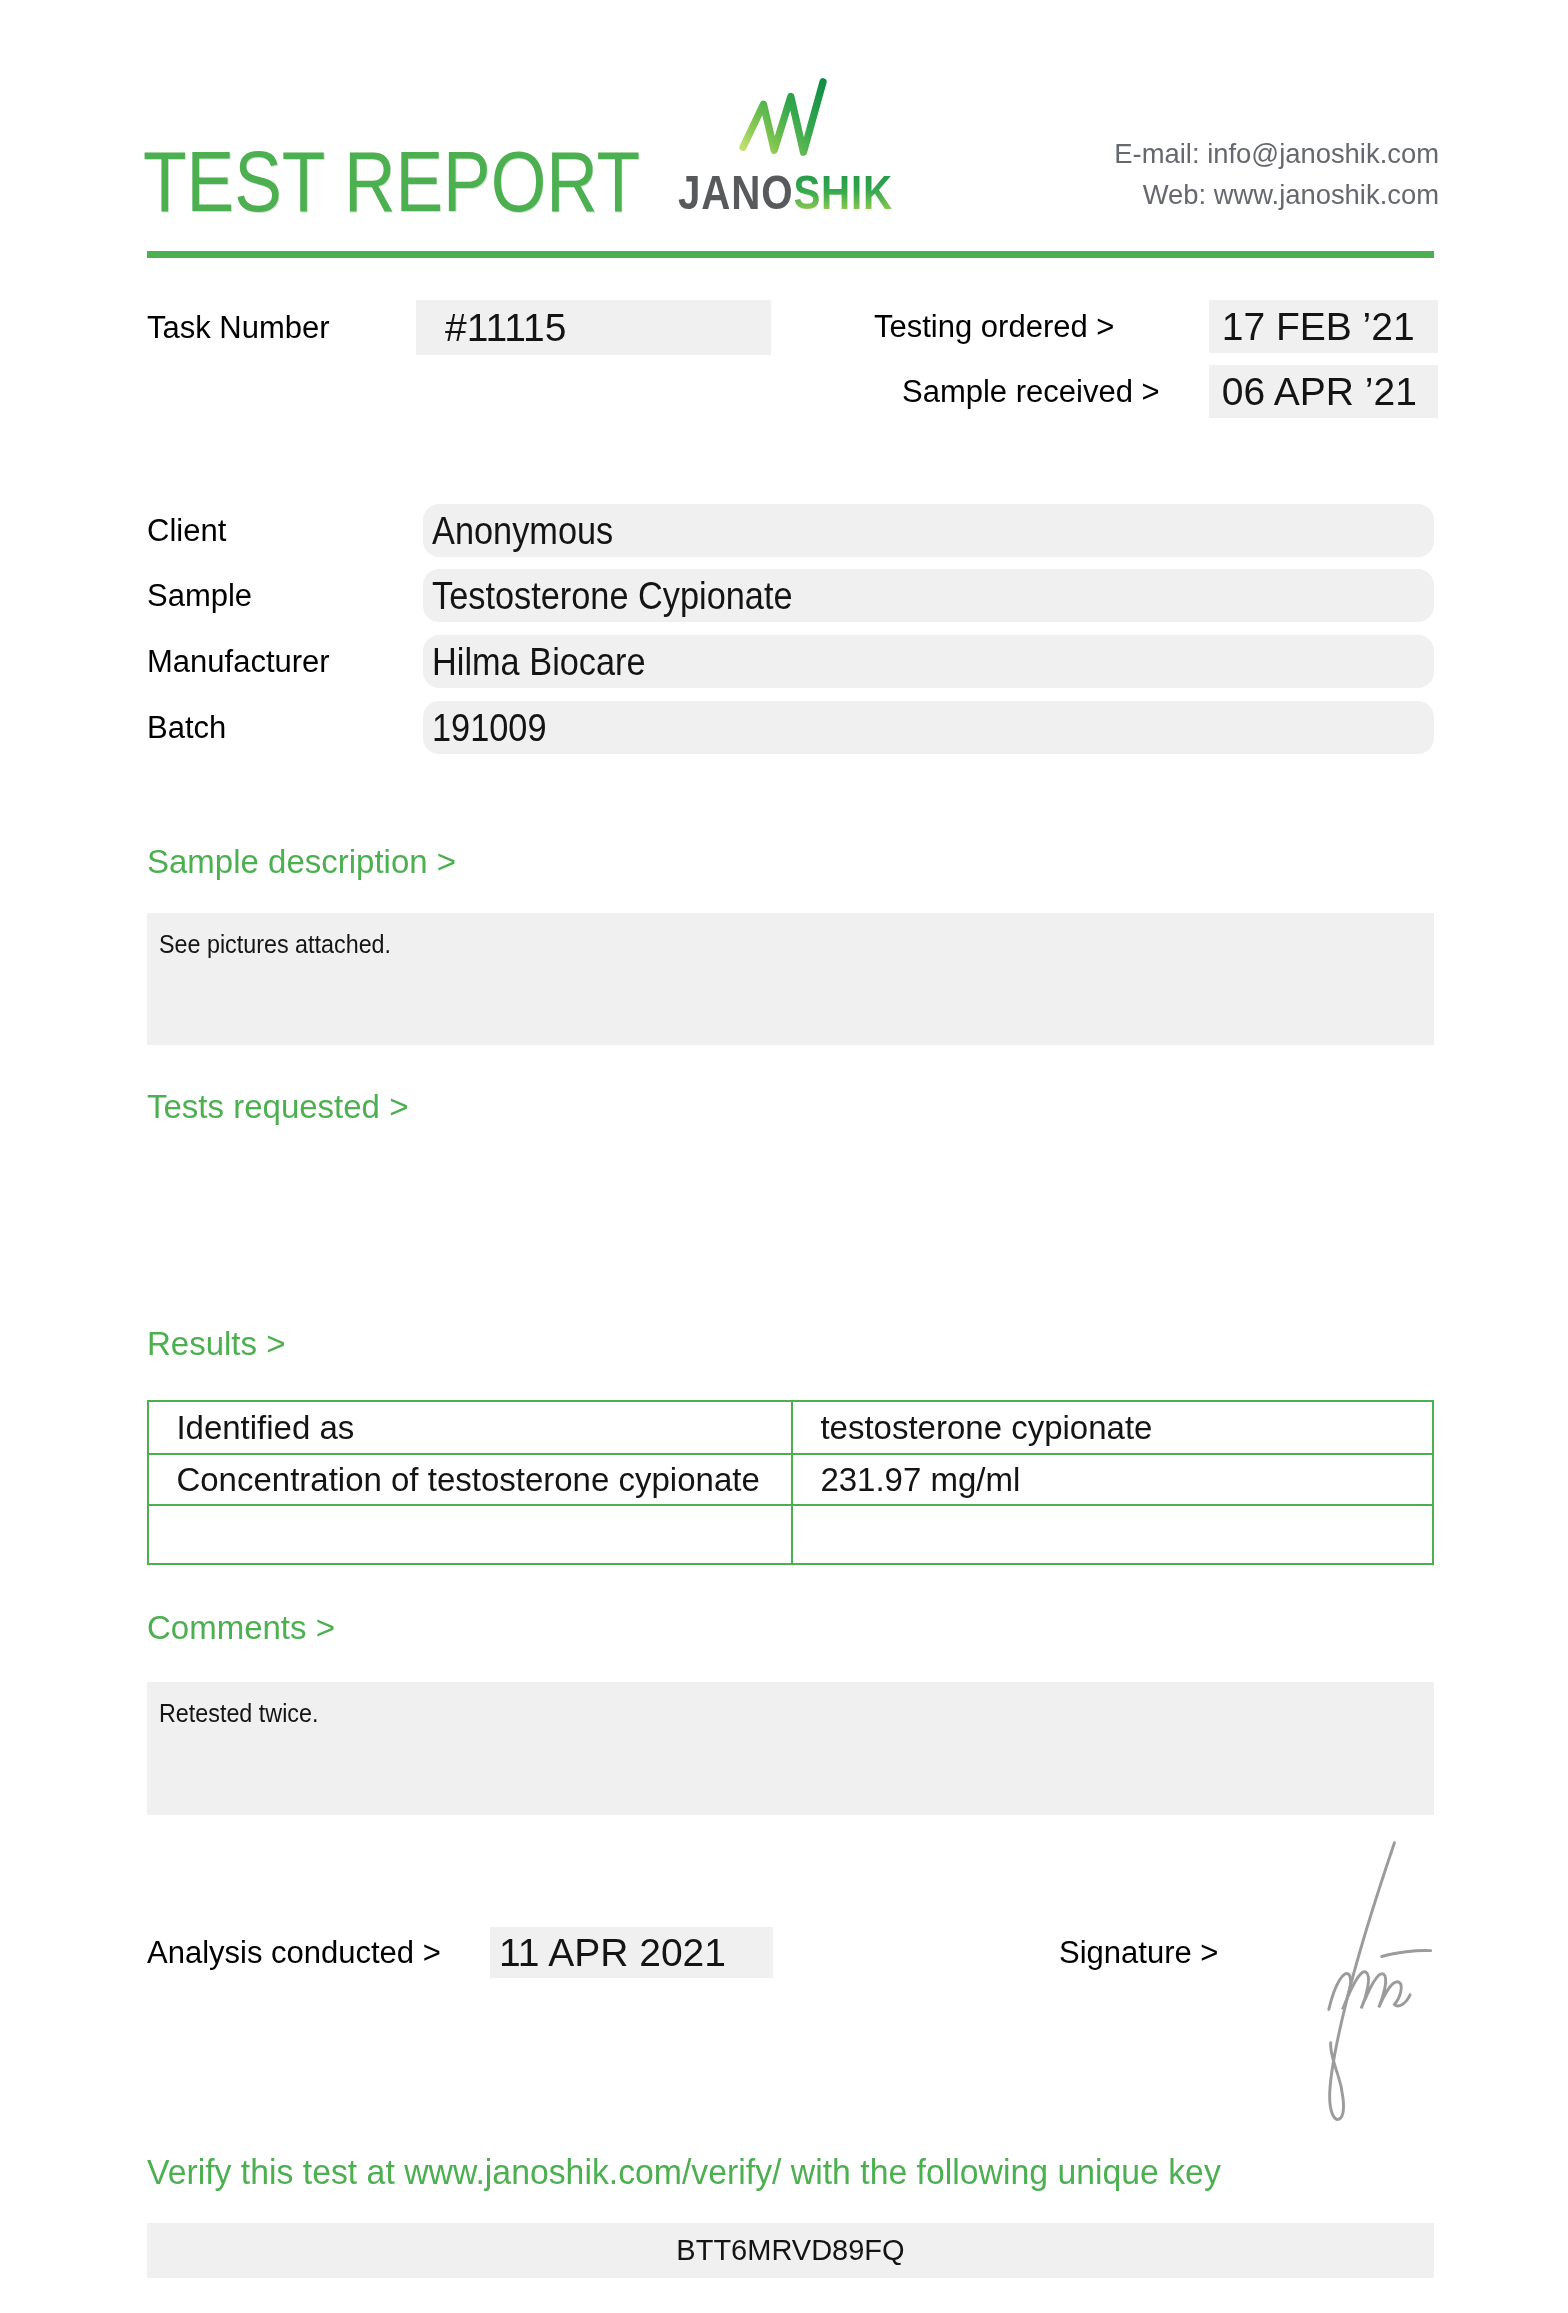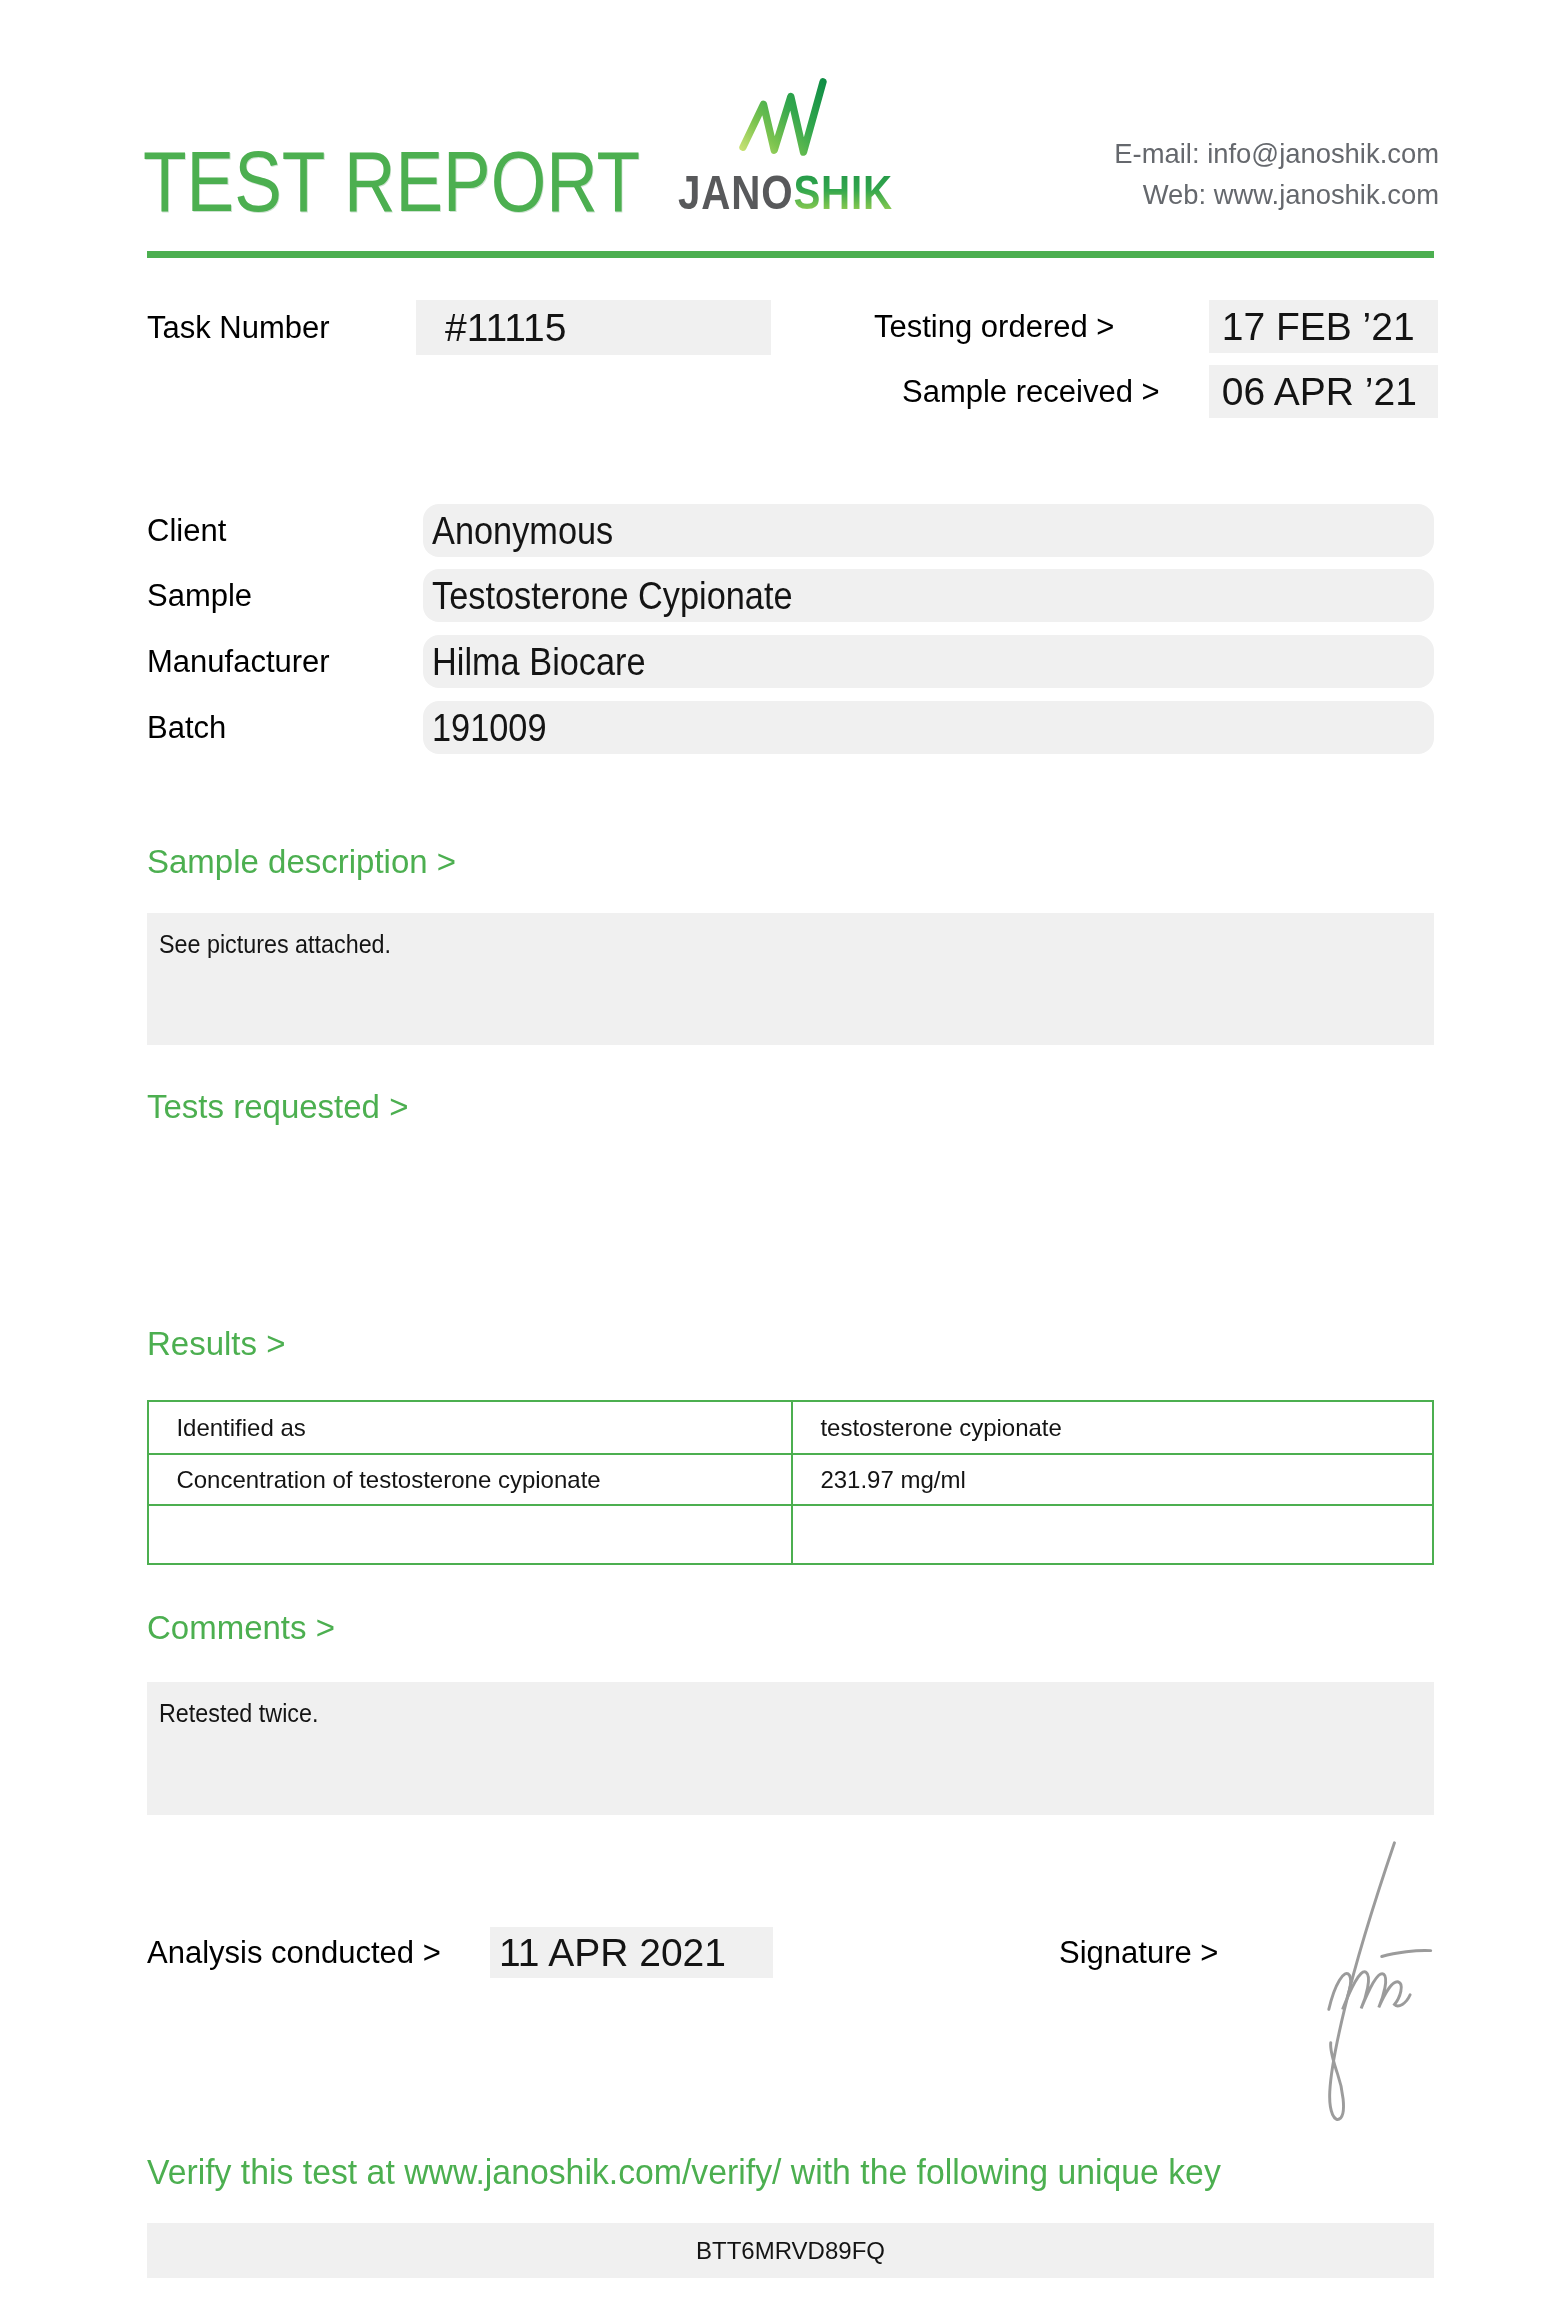--- a/index.html
+++ b/index.html
@@ -106,21 +106,21 @@
   
   .rtable{
     left:147px; top:1400px; width:1287px;
     display:grid;
     grid-template-columns:642px 1fr;
     border:2.9px solid #4caf50;
     box-sizing:border-box;
     background:#ffffff;
   }
   .rtable .cell{
-    font-size:24px;
+    font-size:33px;
     padding-left:27.4px;
     display:flex;
     align-items:center;
     box-sizing:border-box;
     height:51px;
     white-space:nowrap;
   }
   .rtable .cell.col2{border-left:2.9px solid #4caf50;}
   .rtable .cell.rowline{border-top:2.9px solid #4caf50;}
   .rtable .cell.tall{height:59px;}
@@ -136,21 +136,21 @@
     color:#4caf50;
     white-space:nowrap;
     transform:scaleX(.965);
     transform-origin:left center;
   }
   .key-box{
     left:147px; top:2223px;
     width:1287px; height:55px;
     line-height:55px;
     background:#f0f0f0;
-    font-size:24px;
+    font-size:29px;
     text-align:center;
   }
 </style>
 </head>
 <body>
 
 <div class="page">
 
   <div class="abs doc-title">TEST REPORT</div>
 

